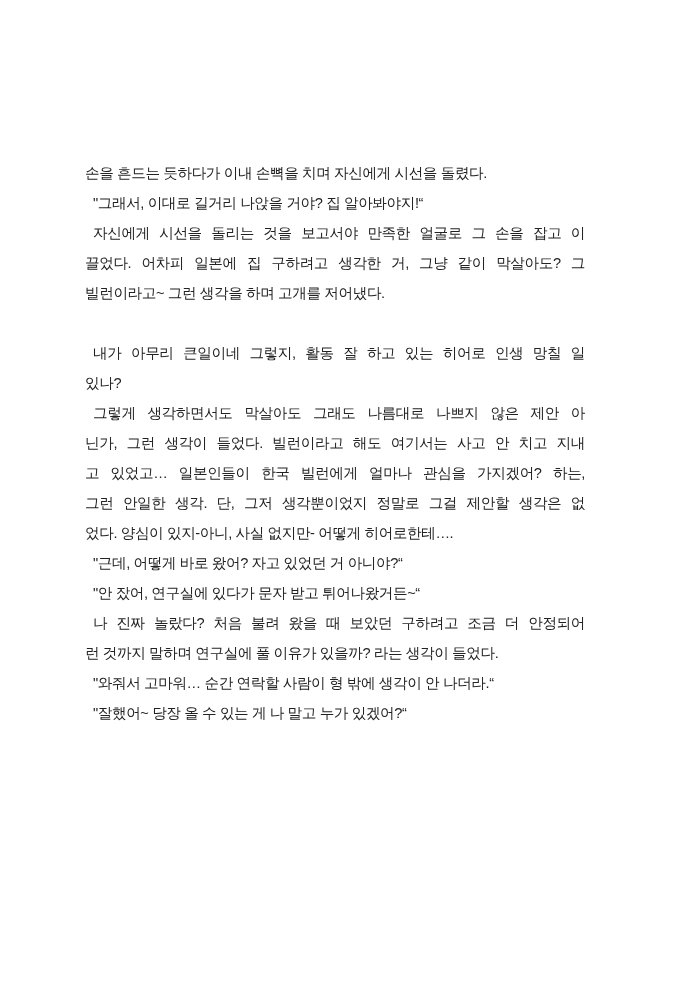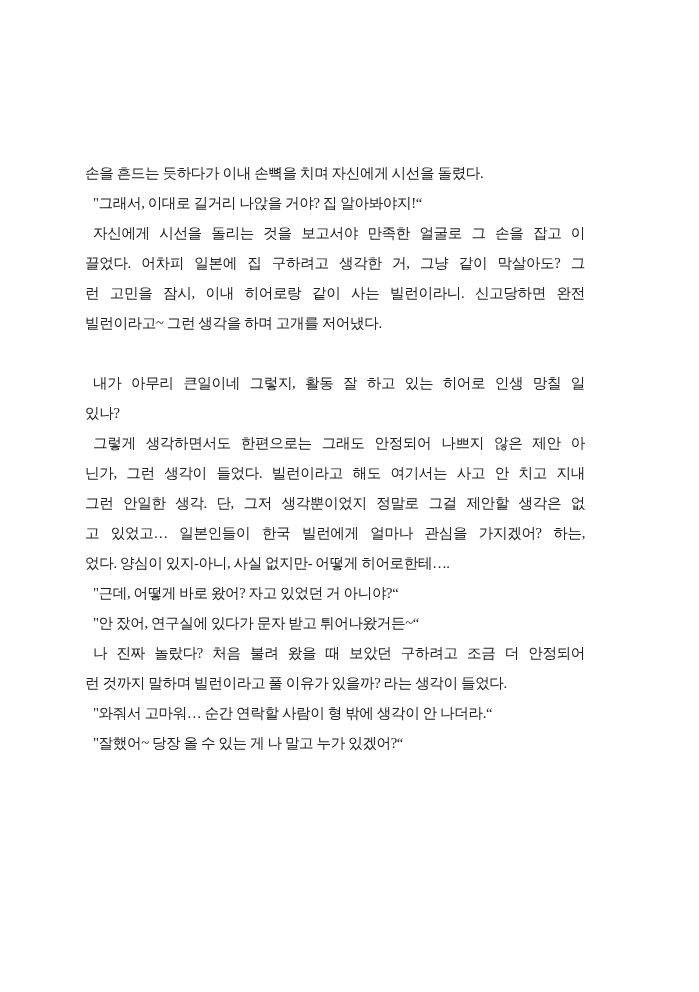--- a/index.html
+++ b/index.html
@@ -11,21 +11,21 @@
       width: 699px;
       height: 992px;
       position: relative;
       overflow: hidden;
     }
     .page {
       position: absolute;
       left: 85px;
       top: 158px;
       width: 500px;
-      font-family: Liberation Serif, serif;
+      font-family: Liberation Sans, sans-serif;
       font-size: 14.6px;
       color: #222222;
       line-height: 30px;
     }
     .line {
       height: 30px;
       white-space: nowrap;
       display: flex;
       justify-content: center;
       letter-spacing: -0.4px;
@@ -58,59 +58,56 @@
     </div>
   <div class="line last indent">
       <span class="t">"그래서, 이대로 길거리 나앉을 거야? 집 알아봐야지!“</span>
     </div>
   <div class="line indent">
       <span class="t">자신에게 시선을 돌리는 것을 보고서야 만족한 얼굴로 그 손을 잡고 이</span>
     </div>
   <div class="line">
       <span class="t">끌었다. 어차피 일본에 집 구하려고 생각한 거, 그냥 같이 막살아도? 그</span>
     </div>
-  <div class="line">
-      <span class="t">런 고민을 잠시, 이내 히어로랑 같이 사는 빌런이라니. 신고당하면 완전</span>
-    </div>
   <div class="line last">
       <span class="t">빌런이라고~ 그런 생각을 하며 고개를 저어냈다.</span>
     </div>
   <div class="blank"></div>
   <div class="line indent">
       <span class="t">내가 아무리 큰일이네 그렇지, 활동 잘 하고 있는 히어로 인생 망칠 일</span>
     </div>
   <div class="line last">
       <span class="t">있나?</span>
     </div>
   <div class="line indent">
-      <span class="t">그렇게 생각하면서도 한편으로는 그래도 안정되어 나쁘지 않은 제안 아</span>
+      <span class="t">그렇게 생각하면서도 막살아도 그래도 나름대로 나쁘지 않은 제안 아</span>
     </div>
   <div class="line">
       <span class="t">닌가, 그런 생각이 들었다. 빌런이라고 해도 여기서는 사고 안 치고 지내</span>
     </div>
   <div class="line">
-      <span class="t">그런 안일한 생각. 단, 그저 생각뿐이었지 정말로 그걸 제안할 생각은 없</span>
+      <span class="t">고 있었고… 일본인들이 한국 빌런에게 얼마나 관심을 가지겠어? 하는,</span>
     </div>
   <div class="line">
-      <span class="t">고 있었고… 일본인들이 한국 빌런에게 얼마나 관심을 가지겠어? 하는,</span>
+      <span class="t">그런 안일한 생각. 단, 그저 생각뿐이었지 정말로 그걸 제안할 생각은 없</span>
     </div>
   <div class="line last">
       <span class="t">었다. 양심이 있지-아니, 사실 없지만- 어떻게 히어로한테….</span>
     </div>
   <div class="line last indent">
       <span class="t">"근데, 어떻게 바로 왔어? 자고 있었던 거 아니야?“</span>
     </div>
   <div class="line last indent">
       <span class="t">"안 잤어, 연구실에 있다가 문자 받고 튀어나왔거든~“</span>
     </div>
   <div class="line indent">
       <span class="t">나 진짜 놀랐다? 처음 불려 왔을 때 보았던 구하려고 조금 더 안정되어</span>
     </div>
   <div class="line last">
-      <span class="t">런 것까지 말하며 빌런이라고 풀 이유가 있을까? 라는 생각이 들었다.</span>
+      <span class="t">런 것까지 말하며 연구실에 풀 이유가 있을까? 라는 생각이 들었다.</span>
     </div>
   <div class="line last indent">
       <span class="t">"와줘서 고마워… 순간 연락할 사람이 형 밖에 생각이 안 나더라.“</span>
     </div>
   <div class="line last indent">
       <span class="t">"잘했어~ 당장 올 수 있는 게 나 말고 누가 있겠어?“</span>
     </div>
 </div>
 
 </body></html>

